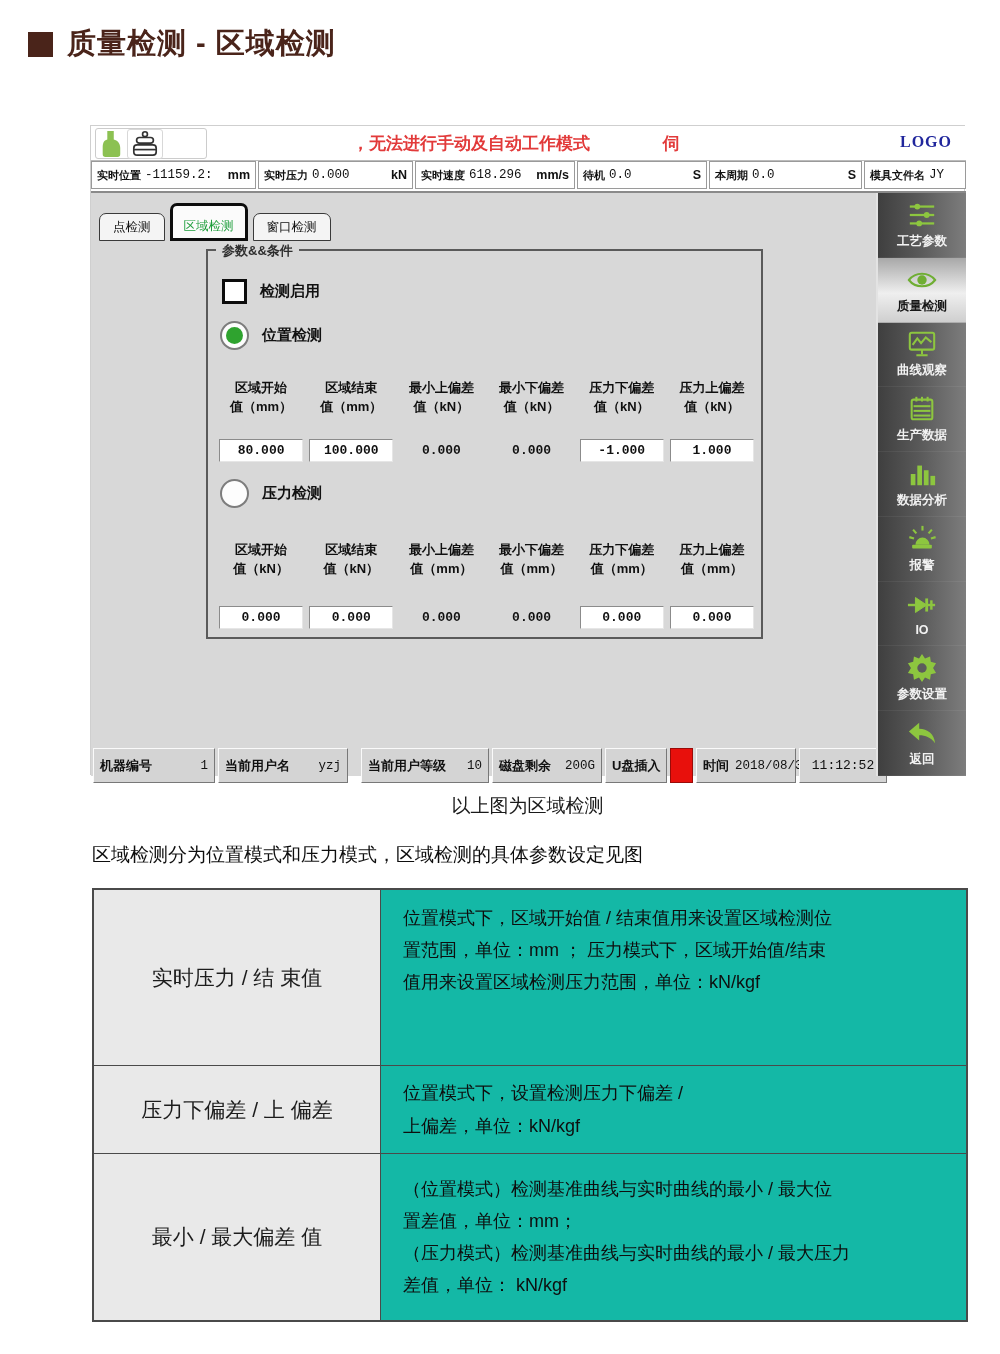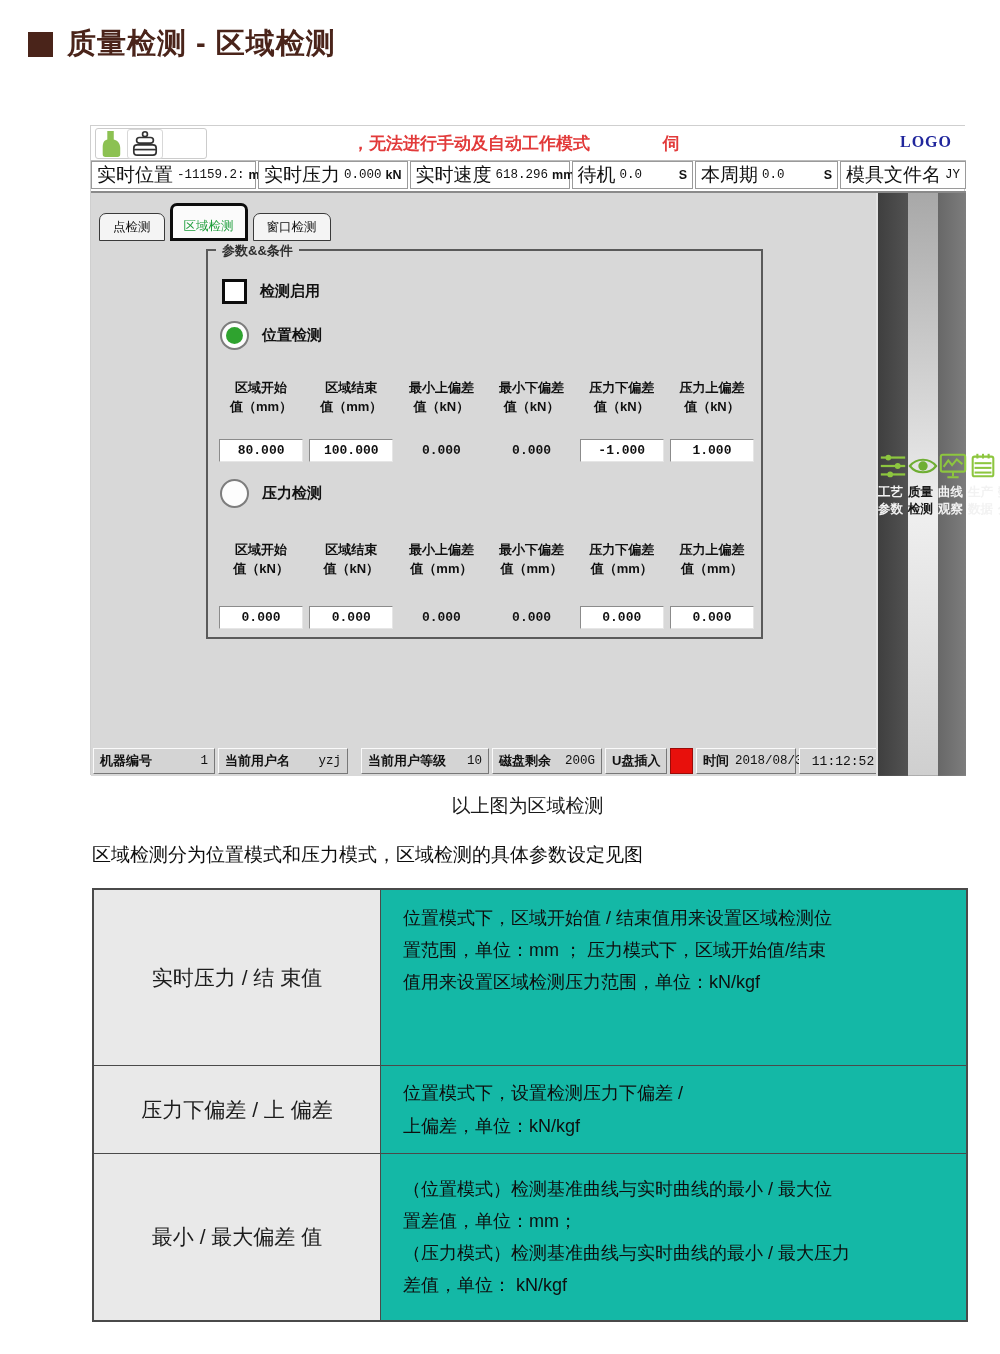--- a/index.html
+++ b/index.html
@@ -24,21 +24,21 @@
   .alert-text { position:absolute; left:160px; top:6px; width:440px; text-align:center;
                 color:#e23a3a; font-weight:bold; font-size:17px; }
   .servo-text { position:absolute; left:560px; top:6px; width:40px; text-align:center;
                 color:#e23a3a; font-weight:bold; font-size:17px; }
   .logo-text { position:absolute; right:14px; top:7px; color:#20269c; font-weight:bold;
                font-size:16px; font-family:"Liberation Serif", serif; letter-spacing:1px; }
 
   .statusbar { position:absolute; left:0; top:35px; width:875px; height:28px; display:flex; gap:2px; }
   .scell { border:1px solid #9a9a9a; background:#fff; display:flex; align-items:center;
            padding:0 5px; gap:4px; height:28px; }
-  .scell .lbl { font-weight:normal; font-size:19px; white-space:nowrap; }
+  .scell .lbl { font-weight:bold; font-size:11px; white-space:nowrap; }
   .scell .val { flex:1; text-align:left; font-family:"Liberation Mono", monospace; font-size:12.5px; white-space:nowrap; }
   .scell .unit { font-weight:bold; font-size:12.5px; white-space:nowrap; }
 
   .hdivider { position:absolute; left:0; top:65px; width:875px; height:2px; background:#8a8a8a; }
 
   .mainarea { position:absolute; left:0; top:67px; width:785px; height:583px; background:#d8d8d8; }
 
   .tabs { position:absolute; left:8px; top:10px; display:flex; gap:5px; align-items:flex-end; }
   .tab { background:#f4f4f4; border:1px solid #3a3a3a; border-radius:7px 7px 0 0;
          padding:5px 13px 4px; font-size:12.5px; font-weight:normal; color:#111; cursor:pointer; }
@@ -62,31 +62,31 @@
   .pgrid .col { flex:1; text-align:center; }
   .hdr { font-size:13px; font-weight:bold; line-height:1.45; color:#0f0f0f; }
   .vrow .col { display:flex; justify-content:center; }
   .vbox { width:84px; height:23px; background:#fff; border:1px solid;
           border-color:#8b8b8b #e6e6e6 #e6e6e6 #8b8b8b;
           font-family:"Liberation Mono", monospace; font-size:13px; font-weight:bold;
           display:flex; align-items:center; justify-content:center; }
   .vplain { width:84px; height:23px; font-family:"Liberation Mono", monospace; font-size:13px; font-weight:bold;
             display:flex; align-items:center; justify-content:center; color:#111; }
 
-  .bottombar { position:absolute; left:2px; top:555px; height:26px; display:flex; gap:3px; align-items:stretch; }
+  .bottombar { position:absolute; left:2px; top:555px; height:35px; display:flex; gap:3px; align-items:stretch; }
   .bcell { background:#d4d4d4; border-top:1px solid #fafafa; border-left:1px solid #fafafa;
            border-right:1px solid #787878; border-bottom:1px solid #787878;
            display:flex; align-items:center; justify-content:space-between; padding:0 6px; gap:6px; }
   .bcell .lbl { font-weight:bold; font-size:13px; white-space:nowrap; }
   .bcell .val { font-family:"Liberation Mono", monospace; font-size:12.5px; white-space:nowrap; }
   .usb-ind { width:23px; background:#e8100c; border:1px solid #9a0b08; }
 
   .sidebar { position:absolute; left:785px; top:67px; width:90px; height:583px;
              background:linear-gradient(90deg,#3f3f3f 0%,#585858 45%,#7d7d7d 100%);
-             border-left:2px solid #e3e3e3; display:flex; flex-direction:row; }
+             border-left:2px solid #e3e3e3; display:flex; flex-direction:column; }
   .sideitem { flex:1; display:flex; flex-direction:column; align-items:center; justify-content:center;
               gap:3px; color:#f2f2f2; font-size:12.5px; font-weight:bold; cursor:pointer;
               border-bottom:1px solid rgba(255,255,255,0.06); }
   .sideitem svg { width:30px; height:30px; }
   .sideitem.active { background:linear-gradient(180deg,#a8a8a8 0%,#efefef 55%,#cfcfcf 100%); color:#171717; }
 
   
   .caption { position:absolute; left:90px; top:793px; width:875px; text-align:center;
              font-size:19px; color:#1a1a1a; }
   .para { position:absolute; left:92px; top:842px; width:884px; font-size:19px; color:#0e0e0e; }

